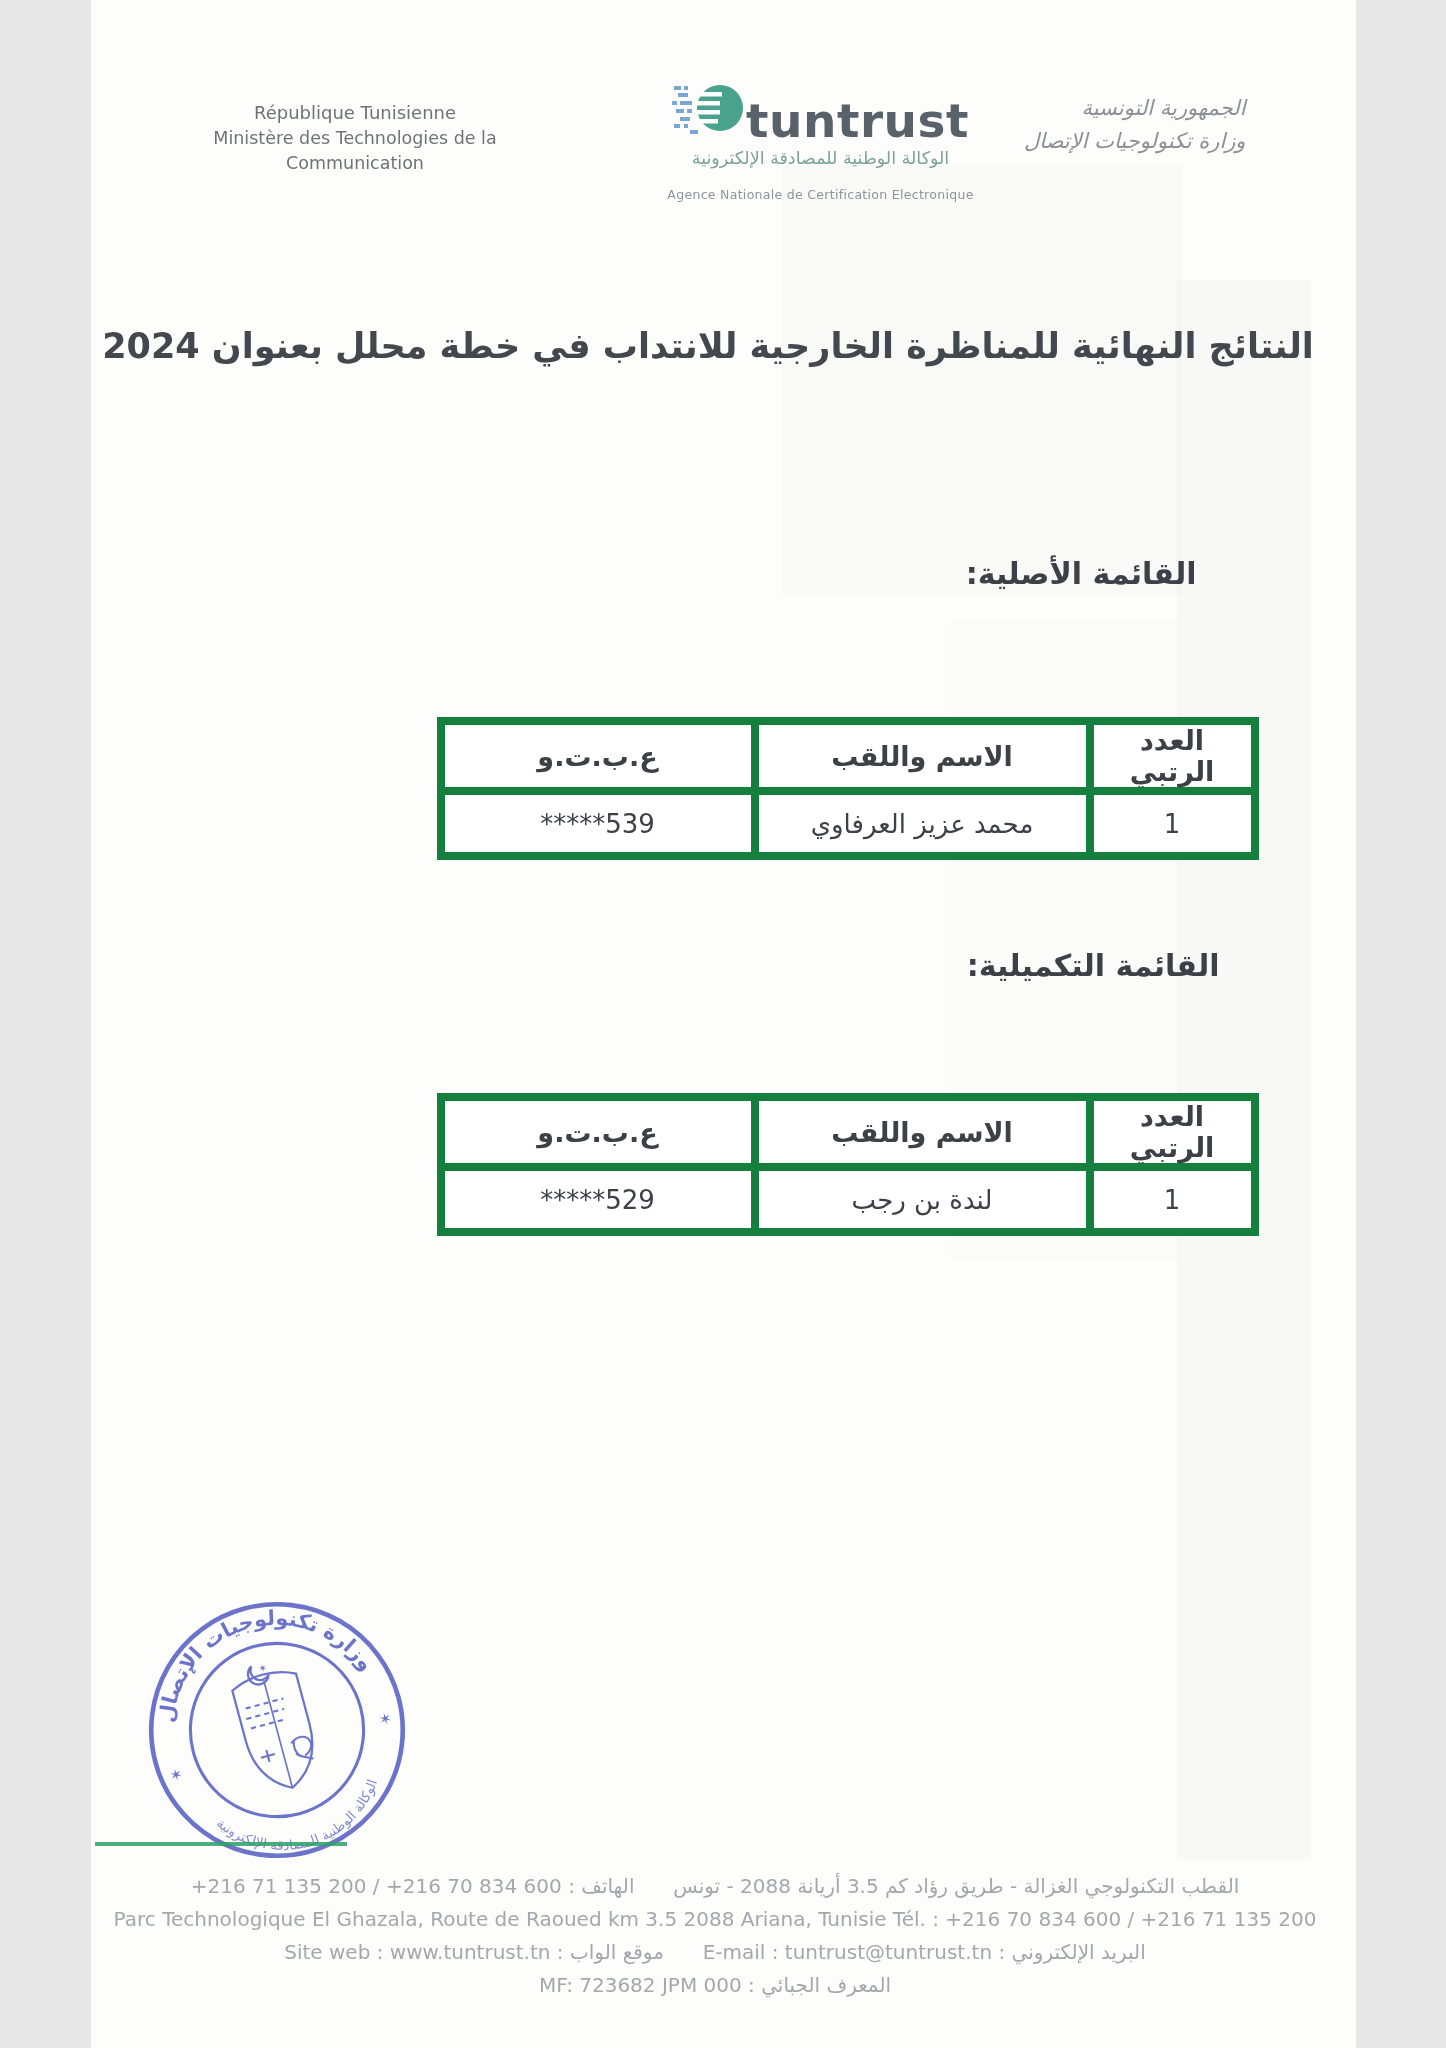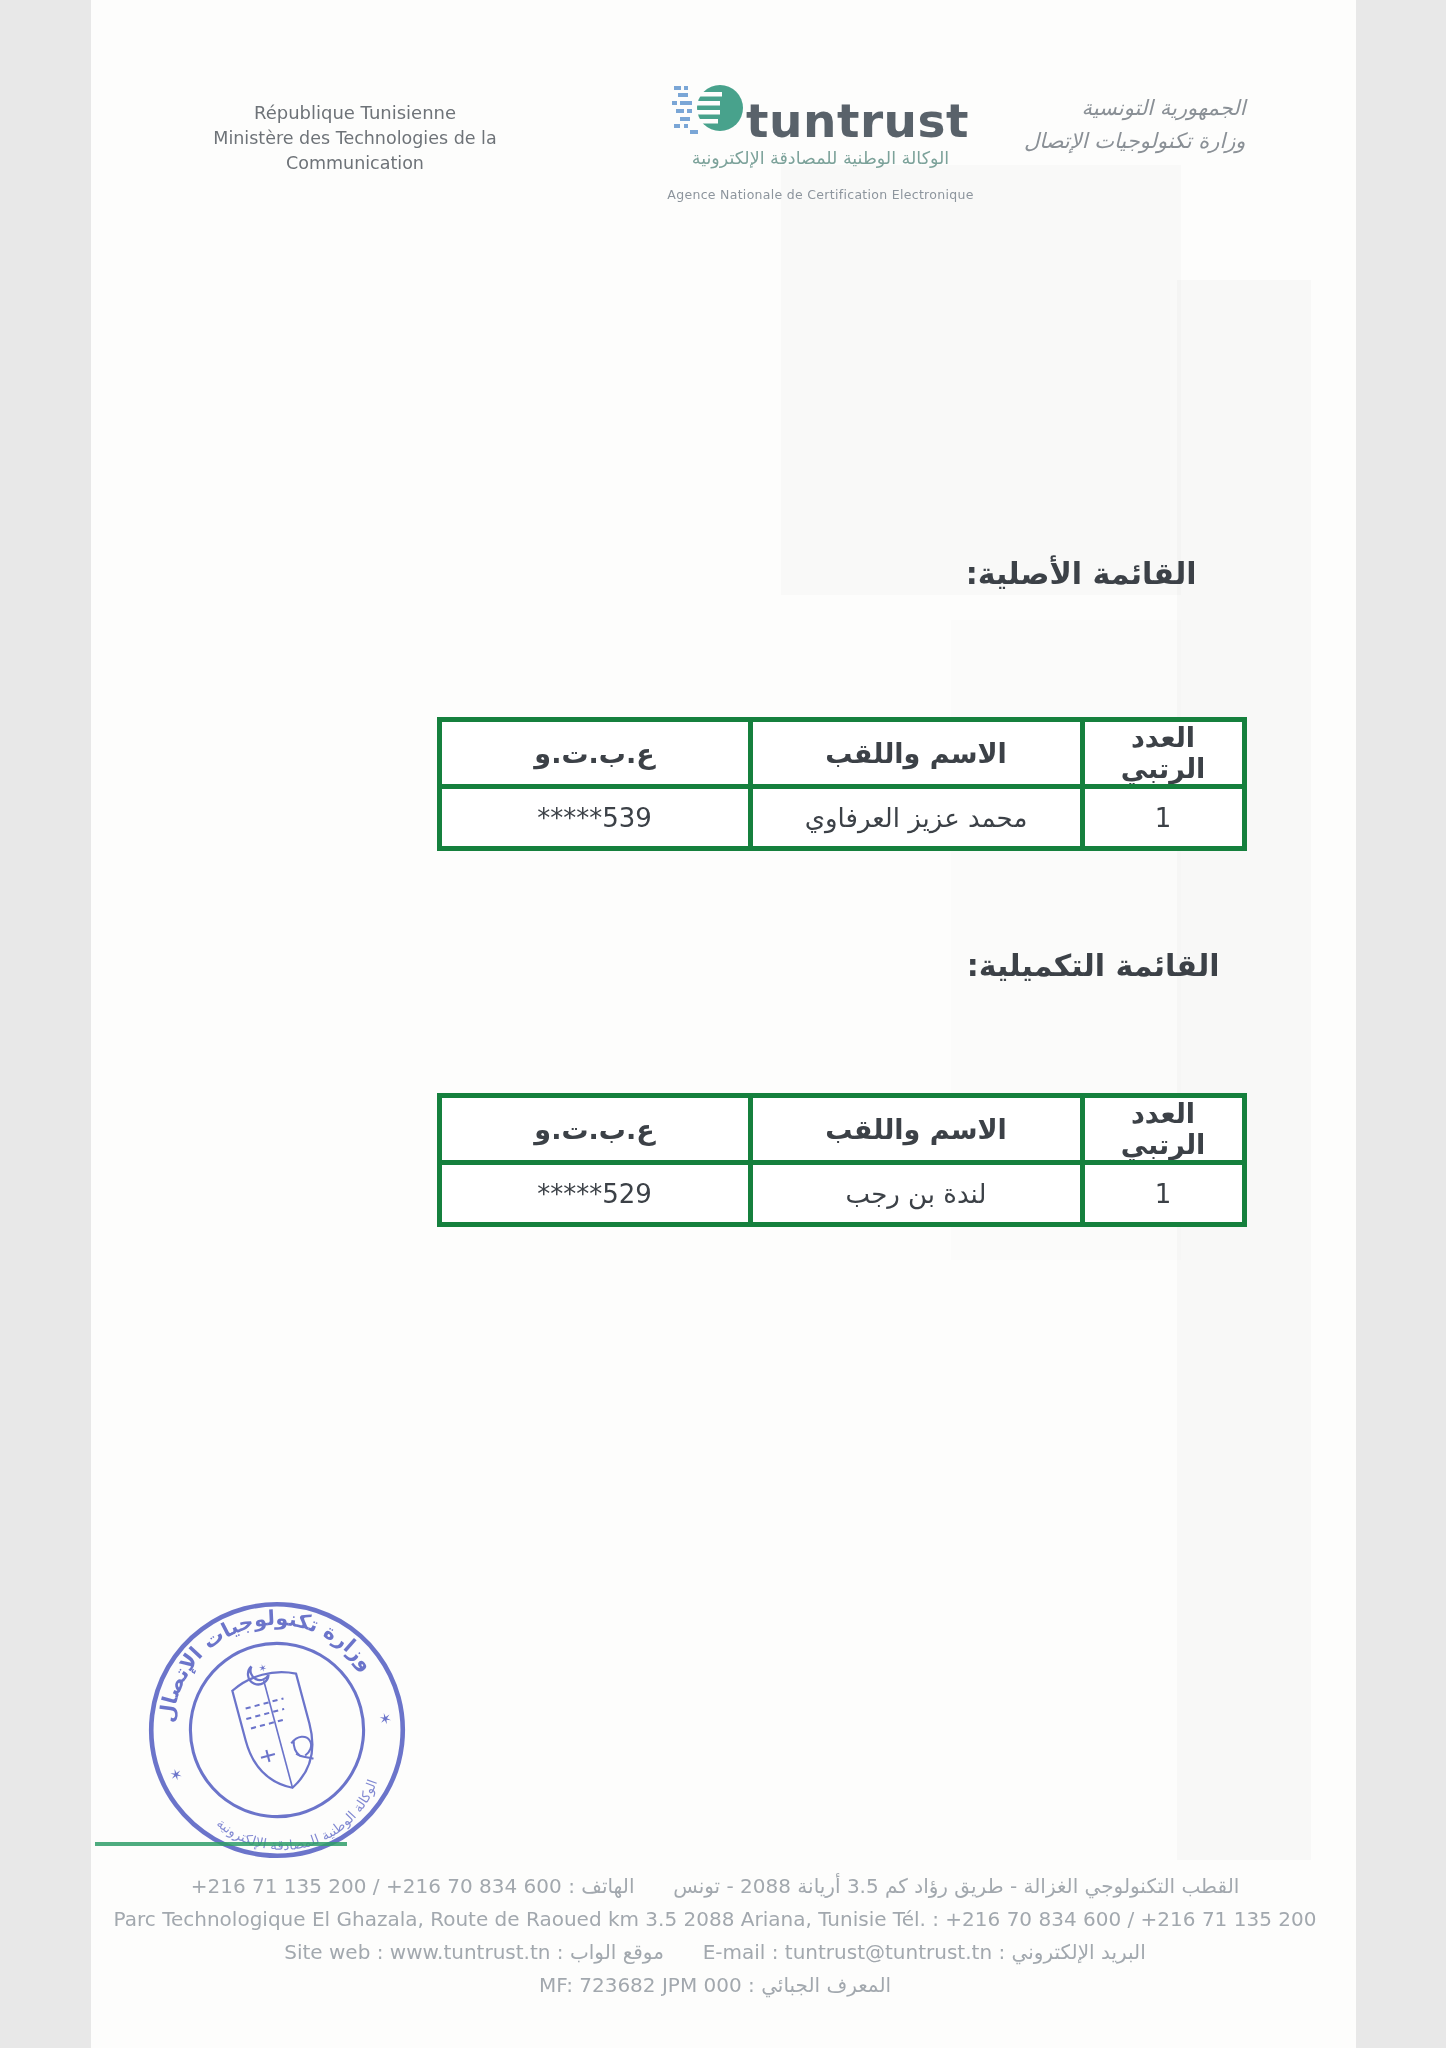--- a/index.html
+++ b/index.html
@@ -33,21 +33,21 @@
     direction:rtl;font-size:35px;font-weight:bold;color:#43484e;}
   .list-heading{position:absolute;direction:rtl;font-size:30px;font-weight:bold;color:#3c4147;}
   .h-primary{right:159px;top:556px;}
   .h-suppl{right:136px;top:948px;}
 
   
   table.results{position:absolute;left:346px;border-collapse:collapse;direction:rtl;
     table-layout:fixed;width:754px;background:#fff;}
   .t1{top:717px;}
   .t2{top:1093px;}
-  table.results td{border:5px solid #15803d;text-align:center;vertical-align:middle;
+  table.results td{border:8px solid #15803d;text-align:center;vertical-align:middle;
     padding:0 6px;overflow:hidden;}
   table.results .hrow td{height:52px;font-weight:bold;font-size:27px;}
   table.results .drow td{height:57px;font-size:26px;}
   .c-rank{width:145px;}
   .c-name{width:315px;}
   .c-id{width:294px;}
   .num{direction:ltr;unicode-bidi:isolate;}
 
   
   .stamp{position:absolute;left:52px;top:1596px;width:268px;height:268px;opacity:0.82;}
@@ -108,20 +108,21 @@
     </div>
     <div class="logo-ar">الوكالة الوطنية للمصادقة الإلكترونية</div>
     <div class="logo-fr">Agence Nationale de Certification Electronique</div>
   </div>
 
   <div class="hdr-right">
     <div>الجمهورية التونسية</div>
     <div>وزارة تكنولوجيات الإتصال</div>
   </div>
 
+  <div class="doc-title">النتائج النهائية للمناظرة الخارجية للانتداب في خطة محلل بعنوان 2024</div>
 
   <div class="list-heading h-primary">القائمة الأصلية:</div>
 
   <table class="results t1">
     <tbody>
         <tr class="hrow">
       <td class="c-rank">العدد الرتبي</td>
       <td class="c-name">الاسم واللقب</td>
       <td class="c-id">ع.ب.ت.و</td>
     </tr>

